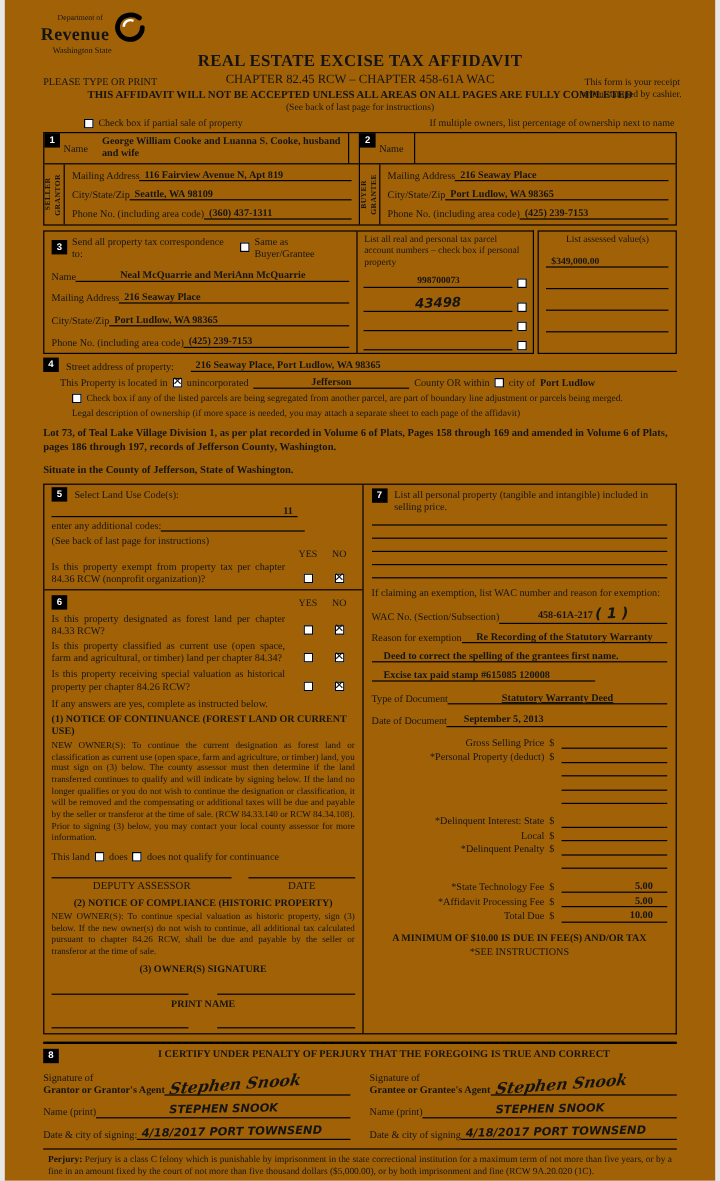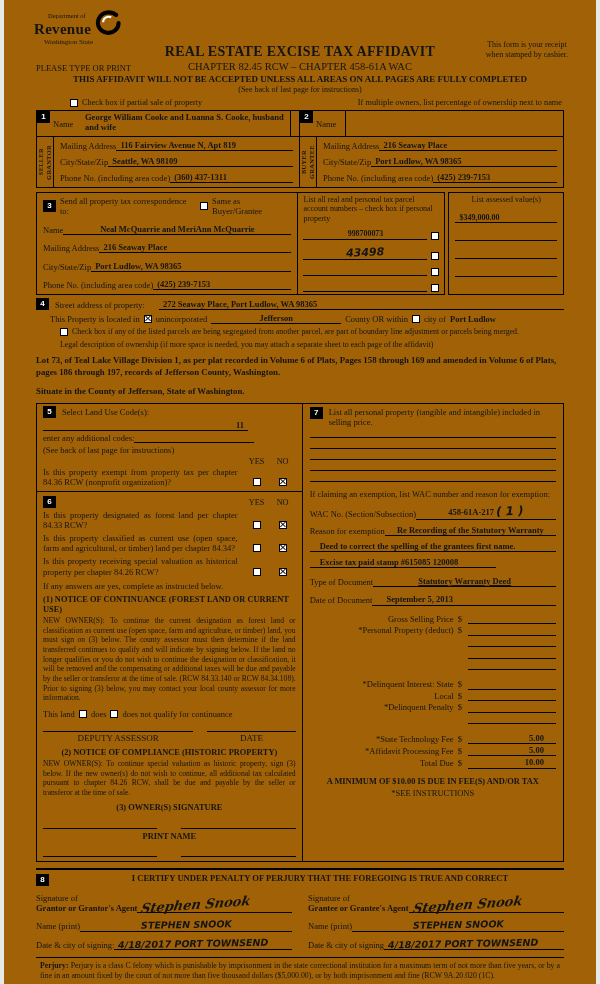--- a/index.html
+++ b/index.html
@@ -12,21 +12,21 @@
   
   .header { position:relative; height:96px; }
   .logo { position:absolute; left:30px; top:12px; display:flex; align-items:flex-start; }
   .logo-dept { font-size:6.5px; margin-left:14px; }
   .logo-name { font-size:15px; font-weight:bold; letter-spacing:.3px; }
   .logo-state { font-size:7px; margin-left:10px; }
   .logo-mark { margin-left:2px; margin-top:-2px; }
   .title { position:absolute; top:44px; width:100%; text-align:center; font-weight:bold; font-size:14px; letter-spacing:.3px; }
   .chapter { position:absolute; top:61px; width:100%; text-align:center; font-size:10.5px; }
   .please { position:absolute; left:32px; top:63px; font-size:8.5px; }
-  .receipt { position:absolute; right:28px; top:40px; font-size:8px; text-align:center; line-height:1.25; }
+  .receipt { position:absolute; right:28px; top:64px; font-size:8px; text-align:center; line-height:1.25; }
   .warning { position:absolute; top:74px; width:100%; text-align:center; font-weight:bold; font-size:9px; }
   .seeback { position:absolute; top:85px; width:100%; text-align:center; font-size:8px; }
   .row { display:flex; align-items:flex-end; }
   .fill { flex:1; border-bottom:1px solid #000; font-weight:bold; padding:0 4px; min-height:10px; }
   .cb { display:inline-block; width:8px; height:8px; border:1px solid #000; position:relative; vertical-align:-1px; flex:none; background:#fff; }
   .cb.checked::after { content:"✕"; position:absolute; top:-3px; left:-1px; font-size:10px; font-weight:bold; font-family:"DejaVu Sans",sans-serif; }
   .secnum { width:13px; height:12px; background:#000; color:#fff; font-family:"Liberation Sans",sans-serif;
             font-size:8px; font-weight:bold; display:inline-flex; align-items:center; justify-content:center; flex:none; }
   .hand { font-family:"DejaVu Sans",sans-serif; font-style:italic; font-weight:bold; display:inline-block; transform:rotate(-2deg); }
   .sig { font-family:"DejaVu Serif",serif; font-style:italic; font-weight:bold; font-size:13px;
@@ -253,21 +253,21 @@
       <div class="fill"></div>
       <div class="fill"></div>
       <div class="fill"></div>
     </div>
   </div>
 
   <div class="sec4">
     <div class="row">
       <span class="secnum">4</span>
       <span style="margin-left:6px">Street address of property:</span>
-      <span class="fill" style="margin-left:14px">272 Seaway Place, Port Ludlow, WA  98365</span>
+      <span class="fill" style="margin-left:14px">216 Seaway Place, Port Ludlow, WA  98365</span>
     </div>
     <div class="row indent" style="align-items:center; gap:4px;">
       <span>This Property is located in</span>
       <span class="cb checked"></span>
       <span>unincorporated</span>
       <span class="fill" style="max-width:130px; text-align:center; align-self:flex-end;">Jefferson</span>
       <span>County OR  within</span>
       <span class="cb"></span>
       <span>city of</span>
       <span class="bold">Port Ludlow</span>

